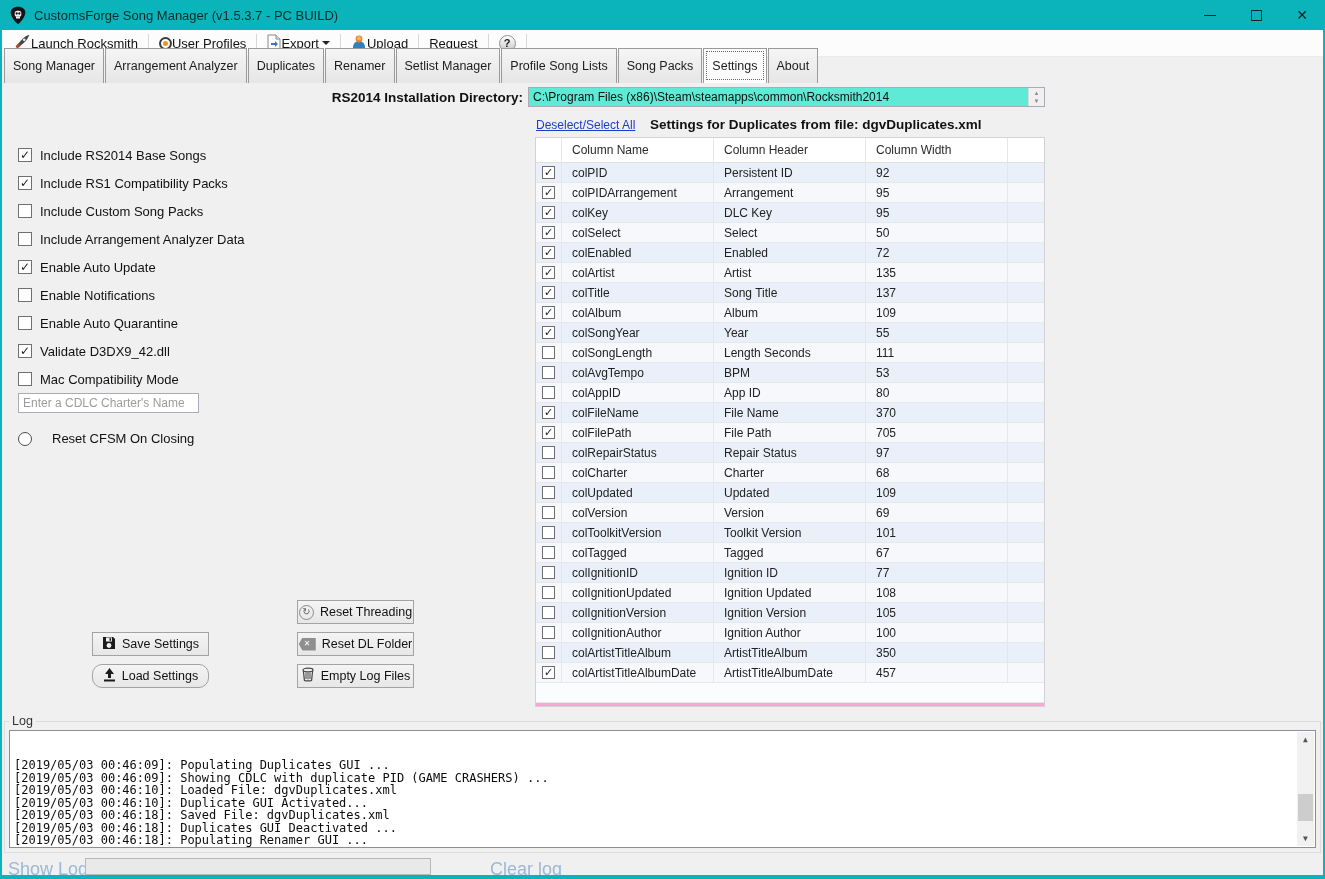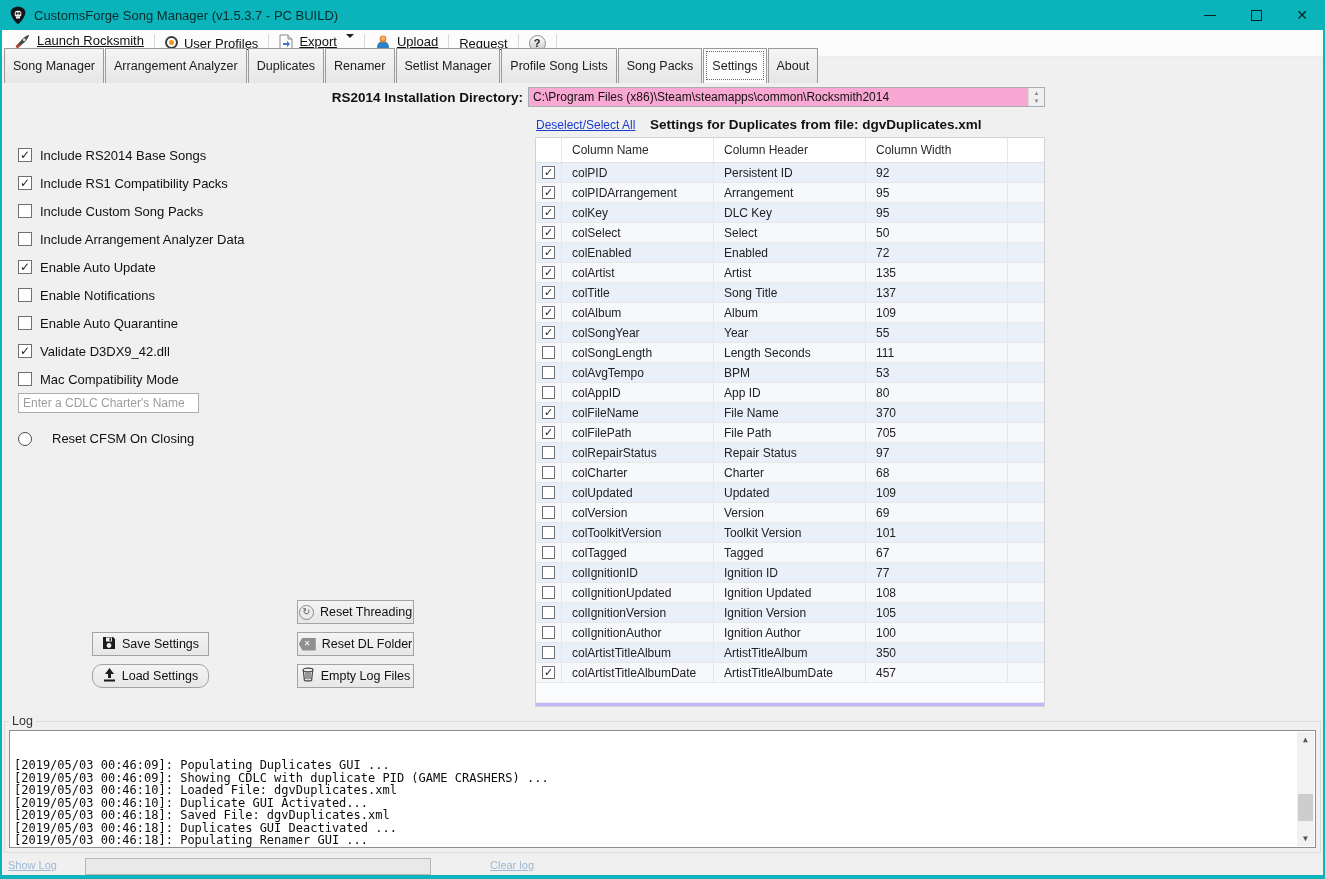--- a/index.html
+++ b/index.html
@@ -12,55 +12,55 @@
   
   .titlebar{position:absolute;left:0;top:0;width:100%;height:30px;background:#0ab4ba;display:flex;align-items:center;}
   .app-icon{margin:0 8px 0 10px;display:flex;align-items:center;}
   .title-text{font-size:13px;color:#062c2c;}
   .win-controls{margin-left:auto;display:flex;height:100%;}
   .win-btn{width:46px;height:100%;display:flex;align-items:center;justify-content:center;color:#0b2222;font-size:14px;}
   .max-glyph{width:11px;height:11px;border:1px solid #0b2222;display:inline-block;}
   .min-glyph{width:12px;height:0;border-top:1.5px solid #0b2222;display:inline-block;}
   
   .toolbar{position:absolute;left:2px;top:30px;width:1321px;height:27px;background:#fcfcfc;display:flex;align-items:center;padding-left:8px;border-bottom:1px solid #ececec;}
-  .tb-item{display:flex;align-items:flex-start;gap:6px;font-size:13px;padding:2px 4px;white-space:nowrap;text-decoration:underline;}
+  .tb-item{display:flex;align-items:center;font-size:13px;padding:2px 4px;white-space:nowrap;}
   .tb-sep{width:1px;height:19px;background:#d8d8d8;margin:0 6px;}
   .caret-down{width:0;height:0;border-left:4px solid transparent;border-right:4px solid transparent;border-top:4px solid #222;margin-left:3px;}
   .icon-profiles{width:13px;height:13px;border:2px solid #3c3c3c;border-radius:50%;display:flex;align-items:center;justify-content:center;background:#fff;}
   .icon-profiles i{width:5px;height:5px;border-radius:50%;background:#f0961e;display:block;}
   .icon-help{width:17px;height:17px;border-radius:50%;border:1px solid #8f8f8f;background:linear-gradient(#ffffff,#c7c7c7);display:flex;align-items:center;justify-content:center;font-size:11px;font-weight:bold;color:#222;}
   
   .tabstrip{position:absolute;left:2px;top:58px;width:1321px;height:25px;display:flex;align-items:flex-end;padding-left:2px;background:#f0f0f0;}
   .tab{display:flex;align-items:center;height:21px;padding:17px 8px;font-size:12.5px;border:1px solid #9a9a9a;border-bottom:none;background:linear-gradient(#f5f5f5,#e6e6e6);margin-right:1px;white-space:nowrap;color:#1c1c1c;}
   .tab.active{height:24px;background:#fcfcfc;outline:1px dotted #666;outline-offset:-4px;}
   
   .dir-label{position:absolute;left:200px;top:90px;width:323px;text-align:right;font-size:13.5px;font-weight:bold;}
   .dir-input-wrap{position:absolute;left:528px;top:87px;width:517px;height:20px;}
-  .dir-input{width:100%;height:100%;border:1px solid #a9acb2;background:#f9a8d4;font-family:"Liberation Sans",sans-serif;font-size:12px;padding:1px 20px 1px 4px;color:#111;}
+  .dir-input{width:100%;height:100%;border:1px solid #a9acb2;background:#5eead4;font-family:"Liberation Sans",sans-serif;font-size:12px;padding:1px 20px 1px 4px;color:#111;}
   .dir-spin{position:absolute;right:1px;top:1px;width:16px;height:18px;background:#f0f0f0;border-left:1px solid #dcdcdc;display:flex;flex-direction:column;align-items:center;justify-content:center;gap:2px;color:#8a8a8a;font-size:6px;line-height:6px;}
   .link{color:#1d3ccc;text-decoration:underline;font-size:12px;}
   .deselect-link{position:absolute;left:536px;top:118px;}
   .grid-title{position:absolute;left:650px;top:117px;font-size:13.5px;font-weight:bold;}
   
   .options{position:absolute;left:18px;top:141px;width:330px;}
   .opt-row{display:flex;align-items:center;gap:8px;height:28px;}
   .cb{width:14px;height:14px;border:1px solid #707070;background:#fff;display:flex;align-items:center;justify-content:center;font-family:"DejaVu Sans",sans-serif;font-size:12px;font-weight:bold;color:#1a1a1a;flex:none;line-height:1;}
   .opt-label{font-size:13px;}
   .charter-input{position:absolute;left:18px;top:393px;width:181px;height:20px;border:1px solid #a9acb2;background:#fff;font-family:"Liberation Sans",sans-serif;font-size:12px;padding:1px 4px;}
   .charter-input::placeholder{color:#9c9c9c;opacity:1;}
   .radio-row{position:absolute;left:18px;top:431px;display:flex;align-items:flex-end;gap:20px;}
   .radio{width:14px;height:14px;border:1px solid #4d4d4d;border-radius:50%;background:#fff;flex:none;}
   .radio-label{font-size:13px;}
   
   .btn{position:absolute;width:117px;height:24px;border:1px solid #a3a3a3;background:linear-gradient(#f4f4f4,#e7e7e7);display:flex;align-items:center;justify-content:center;gap:6px;font-size:12.5px;color:#111;}
   .btn svg{flex:none;}
   .ico-circle-arrow{width:15px;height:15px;border:1px solid #8a8a8a;border-radius:50%;display:flex;align-items:center;justify-content:center;font-size:10px;color:#666;line-height:1;}
   .ico-backspace{width:17px;height:13px;background:#8f8f8f;clip-path:polygon(22% 0,100% 0,100% 100%,22% 100%,0 50%);display:flex;align-items:center;justify-content:center;color:#fff;font-size:8px;font-weight:bold;line-height:1;}
   
-  .grid{position:absolute;left:535px;top:137px;width:510px;height:570px;background:#c4b5fd;border:1px solid #d2d2d2;font-size:12px;overflow:hidden;}
+  .grid{position:absolute;left:535px;top:137px;width:510px;height:570px;background:#f9a8d4;border:1px solid #d2d2d2;font-size:12px;overflow:hidden;}
   .ghead{display:flex;height:25px;align-items:center;background:#fff;border-bottom:1px solid #e0e0e0;color:#2a2a2a;}
   .gc{height:100%;display:flex;align-items:center;padding-left:10px;border-right:1px solid #e6e6e6;overflow:hidden;white-space:nowrap;}
   .c0{width:26px;padding-left:0;justify-content:center;}
   .c1{width:152px;}
   .c2{width:152px;}
   .c3{width:142px;}
   .c4{flex:1;border-right:none;}
   .grow{display:flex;height:20px;align-items:center;border-bottom:1px solid #e8e8e8;color:#222;}
   .grow.odd{background:#eaf0f9;}
   .grow.even{background:#f6f8fc;}
@@ -68,21 +68,21 @@
   
   .log-group{position:absolute;left:4px;top:714px;width:1317px;height:139px;border:1px solid #dcdcdc;margin:0;padding:0;}
   .log-legend{font-size:12.5px;color:#333;padding:0 3px;margin-left:4px;}
   .log-box{position:absolute;left:4px;top:2px;right:4px;bottom:4px;background:#fff;border:1px solid #8b8e96;font-family:"DejaVu Sans Mono","Liberation Mono",monospace;font-size:12px;line-height:12.5px;padding:3px 22px 3px 4px;white-space:pre;overflow:hidden;color:#0c0c0c;}
   .log-scroll{position:absolute;right:1px;top:1px;bottom:1px;width:17px;background:#f1f1f1;}
   .ls-arrow{position:absolute;left:0;width:17px;height:15px;display:flex;align-items:center;justify-content:center;color:#555;font-size:8px;line-height:1;}
   .ls-up{top:0;}
   .ls-down{bottom:0;}
   .ls-thumb{position:absolute;left:1px;width:15px;background:#cdcdcd;}
   
-  .status-link{position:absolute;font-size:11px;color:#9cb8d4;}
+  .status-link{position:absolute;font-size:18px;color:#9cb8d4;}
   .progressbar{position:absolute;left:85px;top:858px;width:346px;height:17px;border:1px solid #b7b7b7;background:#e9e9e9;}
   .teal-bottom{position:absolute;left:0;bottom:0;width:100%;height:4px;background:#0ab4ba;}
   .teal-left{position:absolute;left:0;top:30px;bottom:0;width:2px;background:#0ab4ba;}
   .teal-right{position:absolute;right:0;top:30px;bottom:0;width:2px;background:#0ab4ba;}
 </style>
 </head>
 <body>
 
 <div class="window">
 

